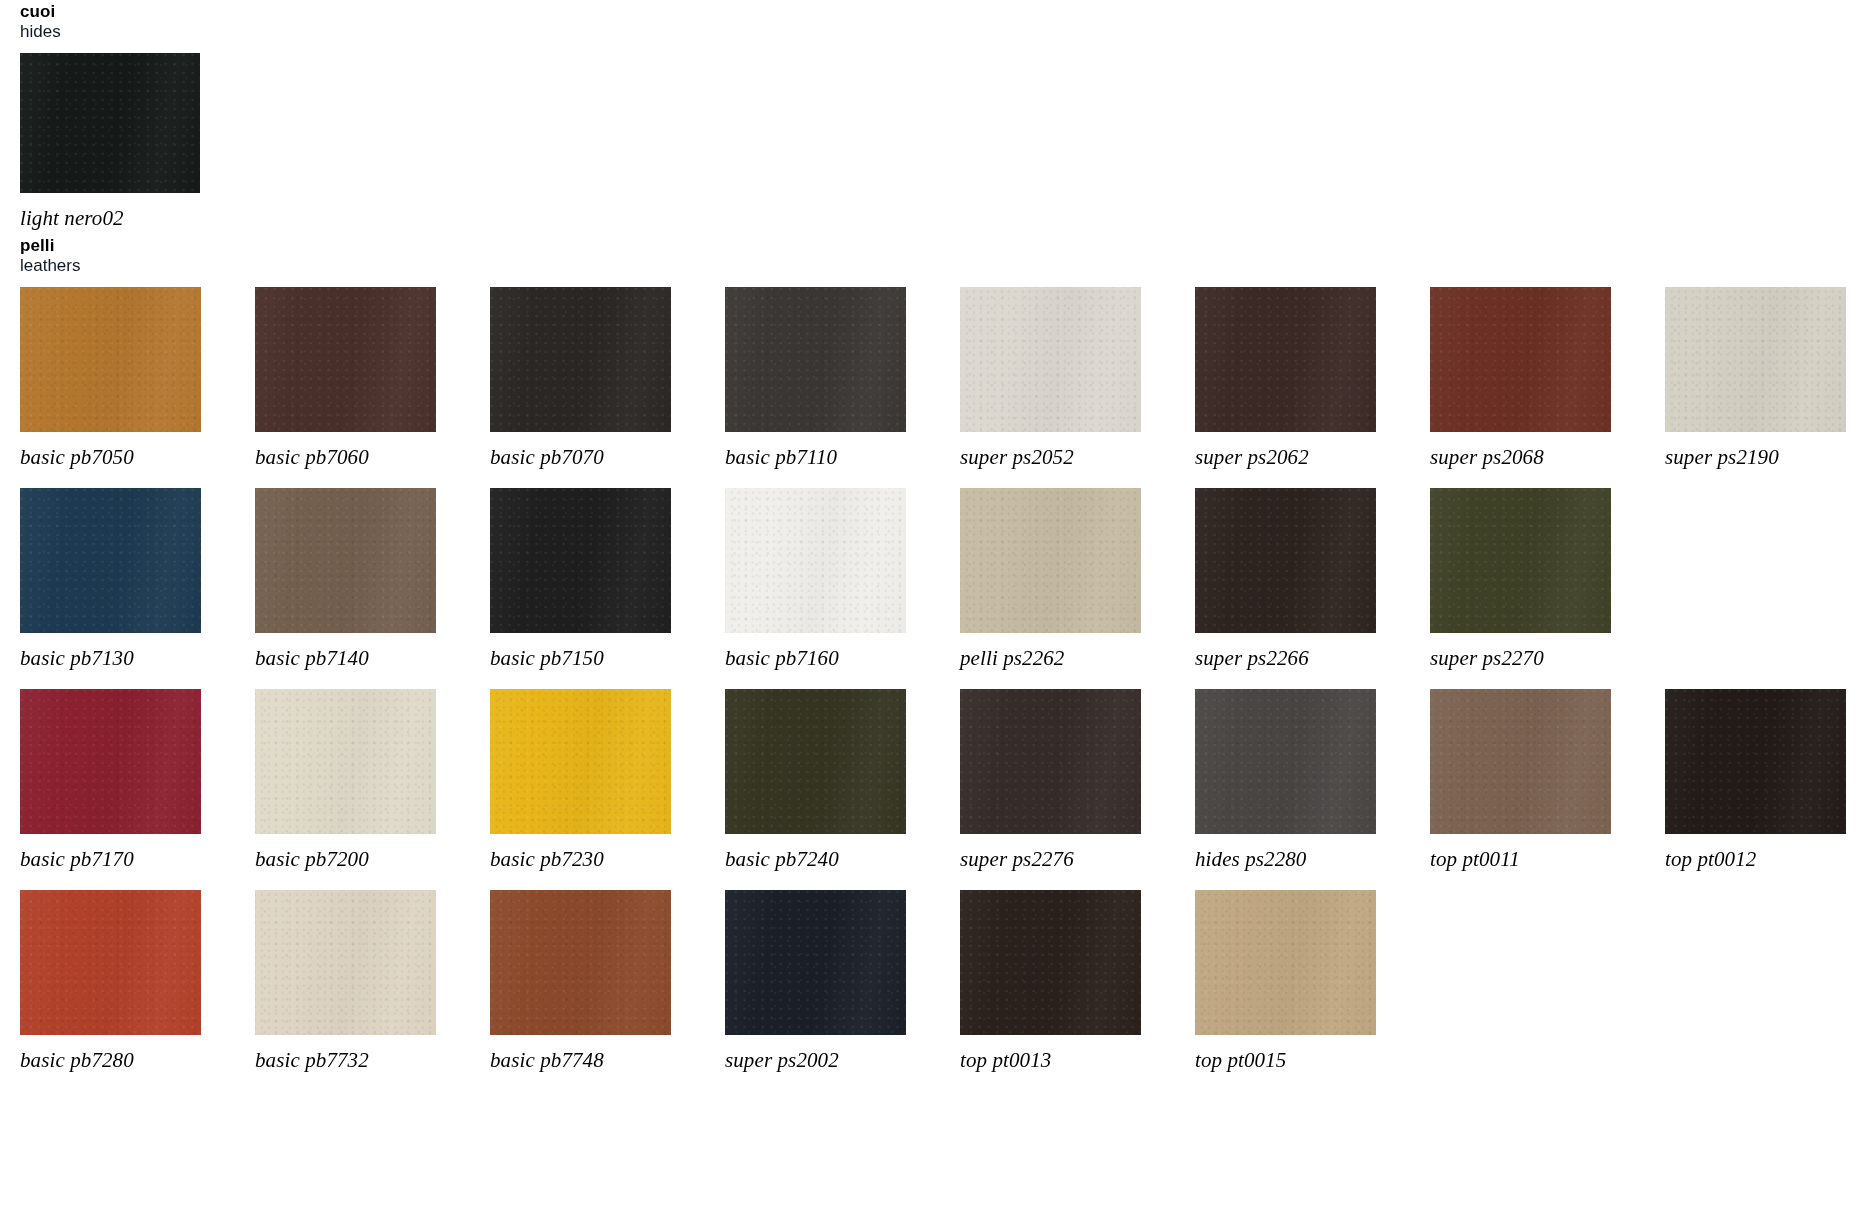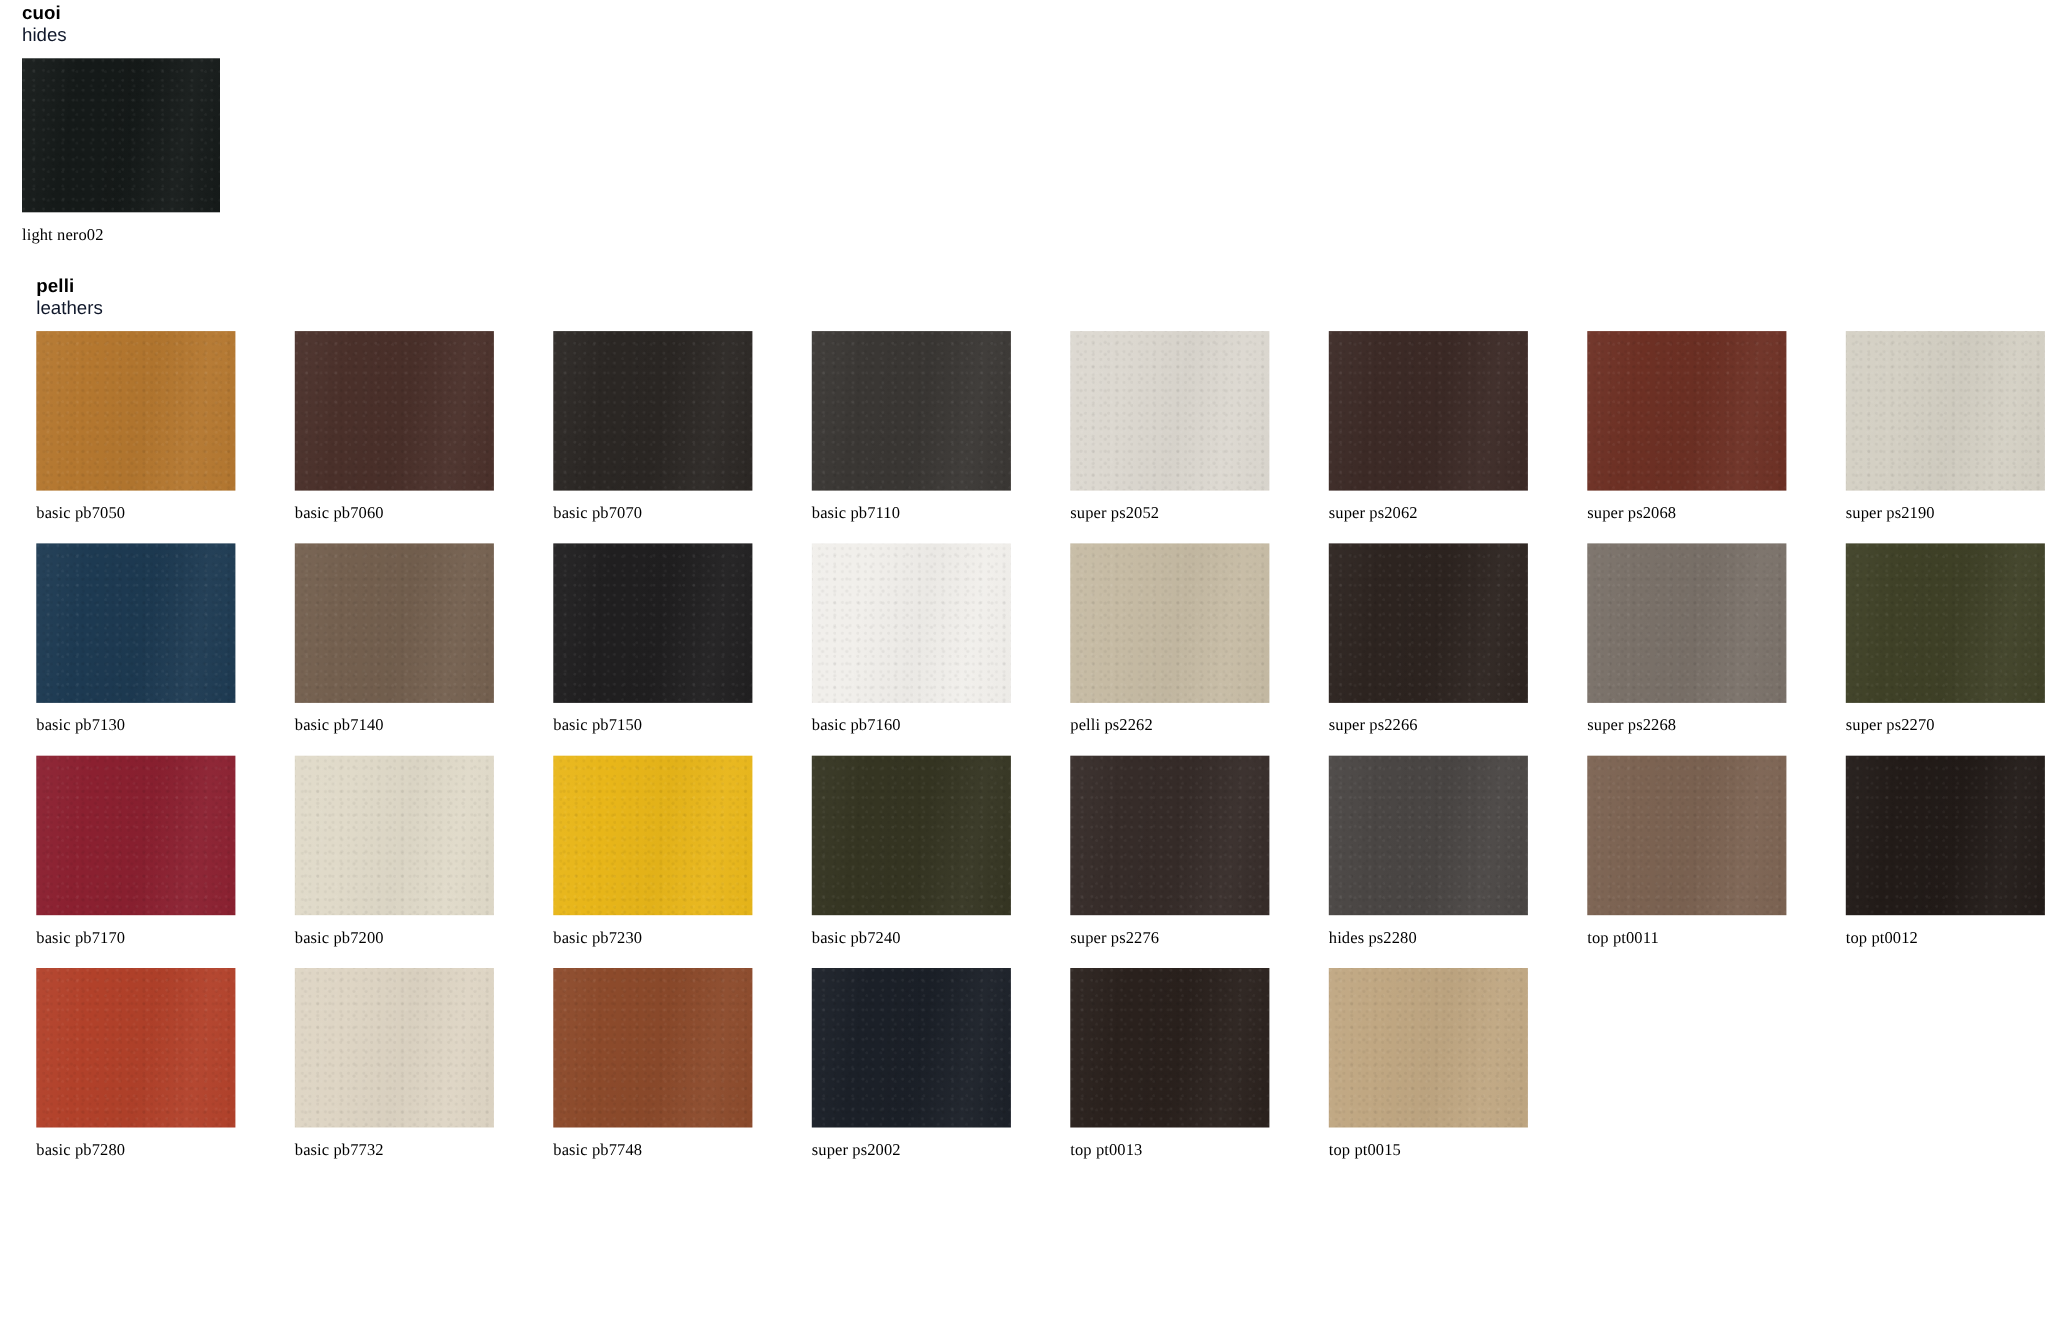--- a/index.html
+++ b/index.html
@@ -88,34 +88,35 @@
       rgba(0,0,0,0.02) 100%);
     pointer-events: none;
   }
   .chip.tall {
     height: 140px;
     width: 180px;
   }
   .chip-label {
     display: block;
     font-family: "Liberation Serif", serif;
-    font-size: 15px;
+    font-style: italic;
+    font-size: 21px;
     color: #000000;
     padding-top: 13px;
     padding-bottom: 0;
     white-space: nowrap;
     letter-spacing: 0.1px;
   }
 
   
   #hides-section { position: absolute; left: 0; top: 0; }
   #hides-section .section-head { padding-top: 2px; }
   #hides-section .chip-wrap { padding-top: 11px; }
 
-  #leathers-section { position: absolute; left: 0; top: 250px; margin-left: 13px; }
+  #leathers-section { position: absolute; left: 0; top: 236px; }
   #leathers-section .section-head { padding-top: 0; }
   #leathers-section .rows { padding-top: 11px; }
   #leathers-section .row { margin-bottom: 18px; }
 </style>
 </head>
 <body style="background: rgb(255, 255, 255);">
 
 <div class="page">
 
   <div class="section" id="hides-section">
@@ -190,24 +191,20 @@
           </div>
           <div class="cell">
             <span class="chip" style="background-color: rgb(198, 187, 164);"></span>
             <span class="chip-label">pelli ps2262</span>
           </div>
           <div class="cell">
             <span class="chip" style="background-color: rgb(45, 36, 32);"></span>
             <span class="chip-label">super ps2266</span>
           </div>
           <div class="cell">
-            <span class="chip" style="background-color: rgb(122, 113, 105);"></span>
-            <span class="chip-label">super ps2268</span>
-          </div>
-          <div class="cell">
             <span class="chip" style="background-color: rgb(63, 65, 39);"></span>
             <span class="chip-label">super ps2270</span>
           </div>
         </div>
         <div class="row">
           <div class="cell">
             <span class="chip" style="background-color: rgb(139, 32, 48);"></span>
             <span class="chip-label">basic pb7170</span>
           </div>
           <div class="cell">

